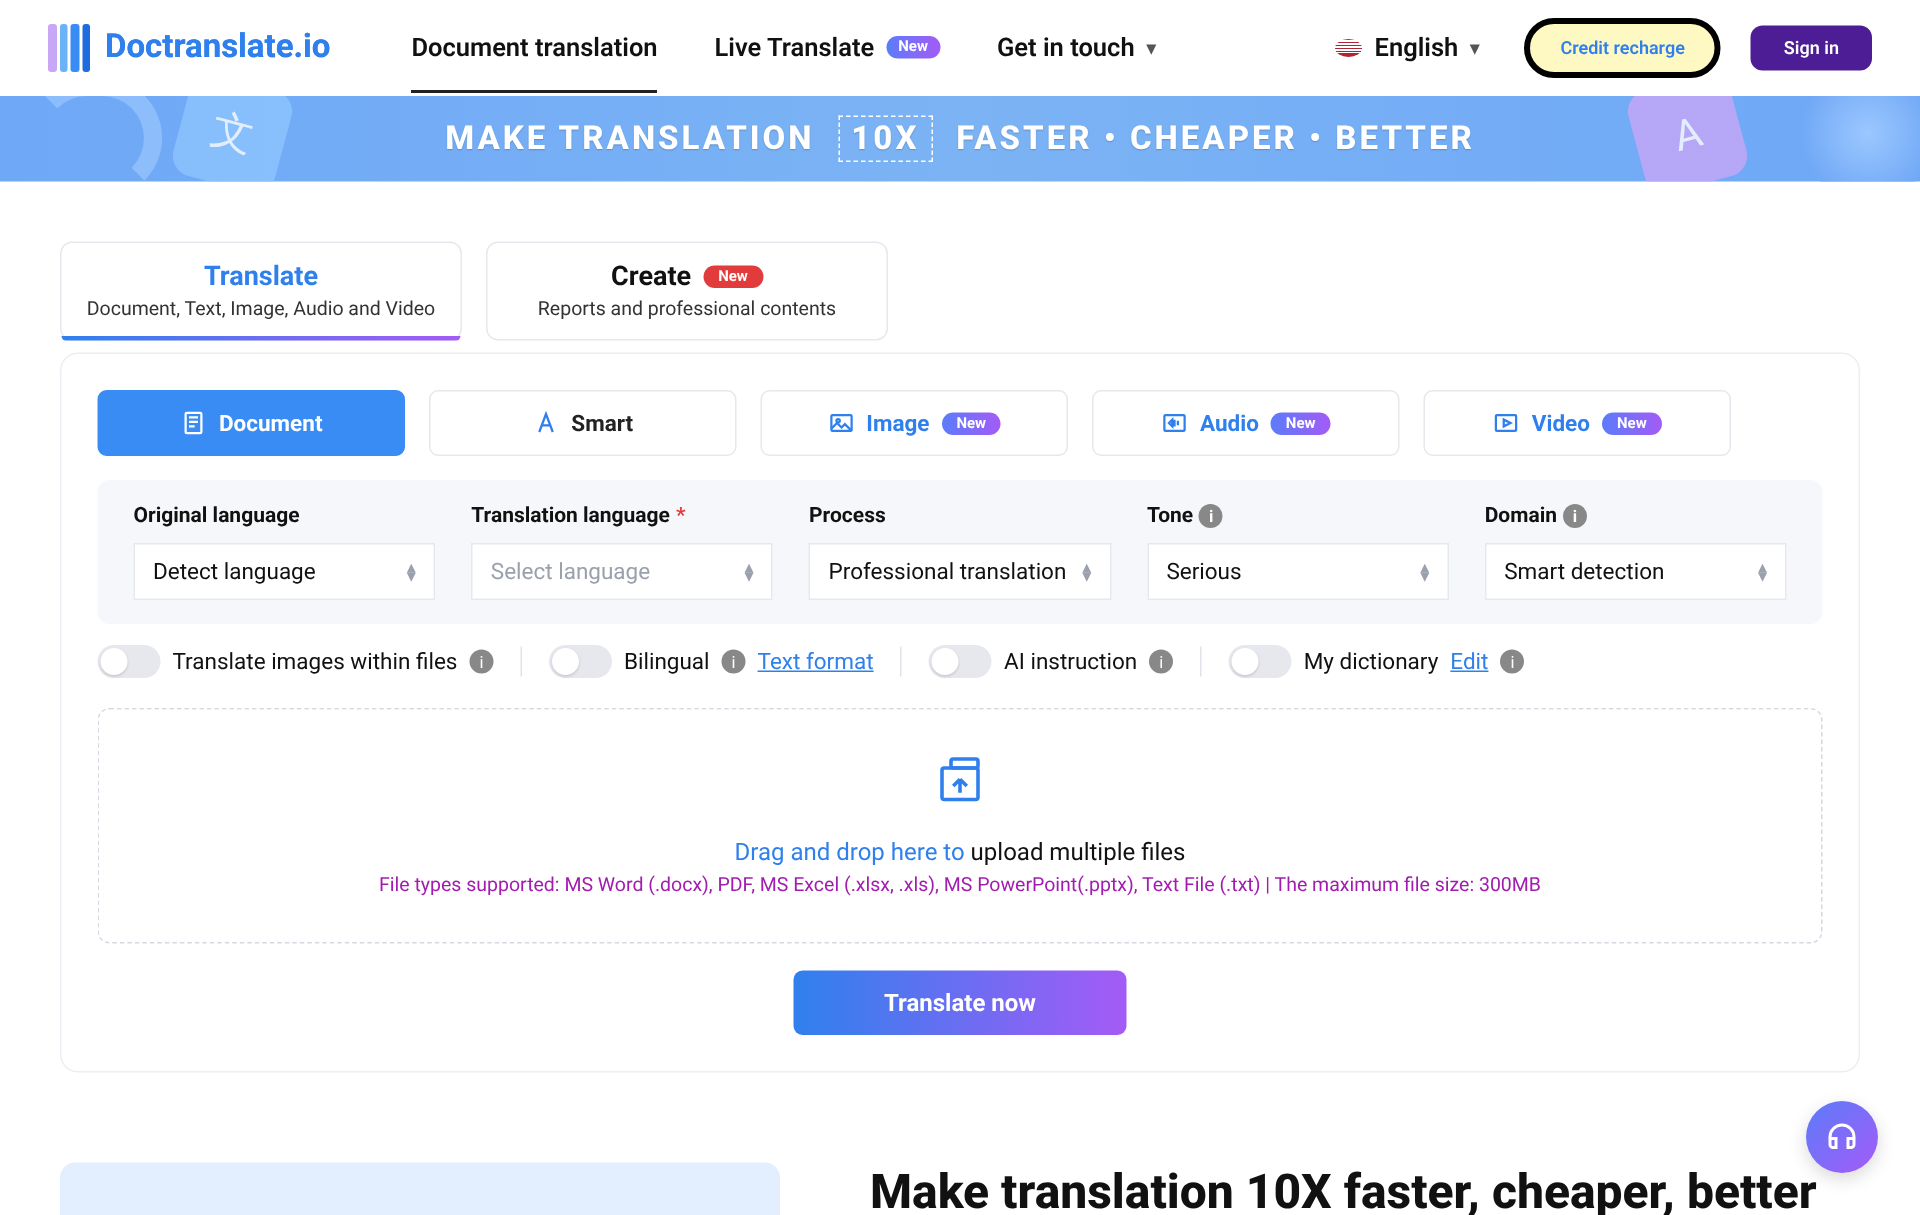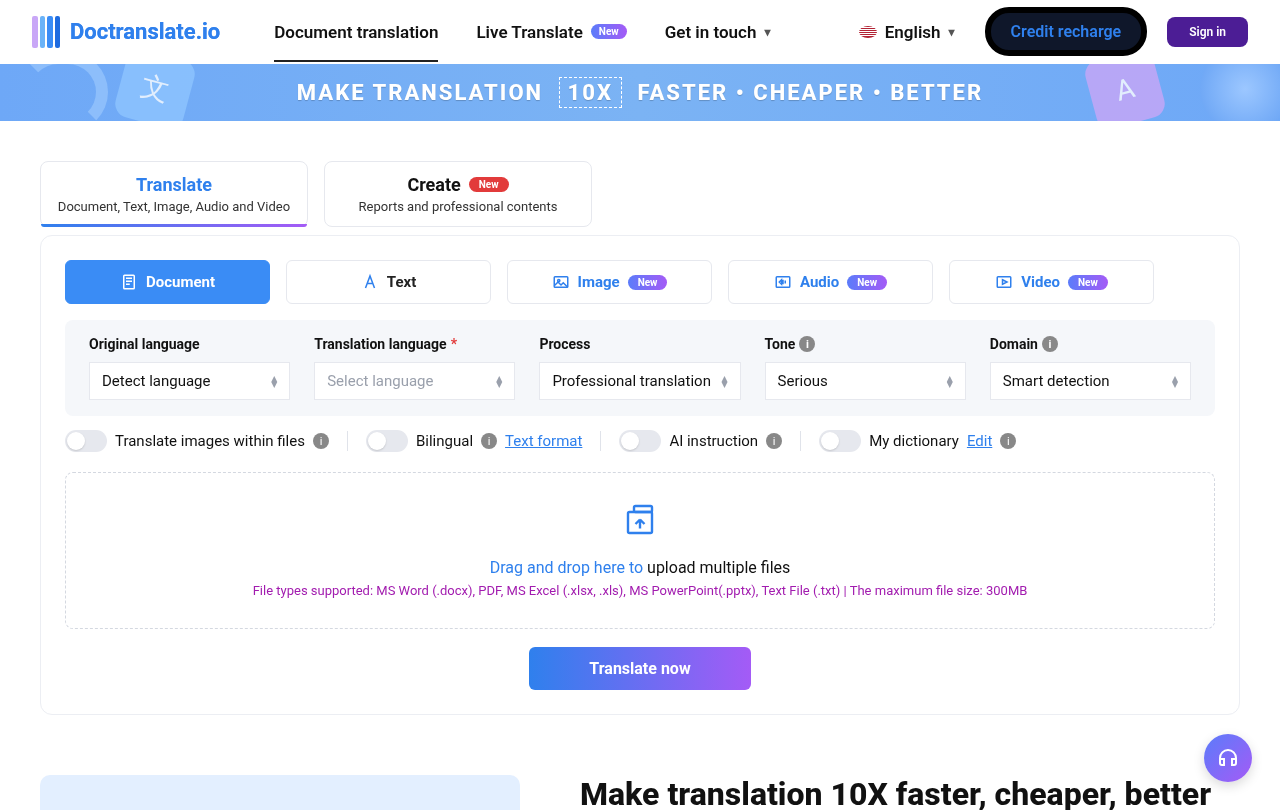--- a/index.html
+++ b/index.html
@@ -12,21 +12,21 @@
 .logo-icon span { width:6px; height:100%; border-radius:2px; margin-right:2px; }
 .logo-text { background: linear-gradient(90deg,#2f80ed,#2f80ed); -webkit-background-clip:text; color:#2f80ed; }
 .nav { display:flex; align-items:flex-start; gap:38px; margin-left:54px; }
 .nav-item { font-weight:600; font-size:17px; display:flex; align-items:center; gap:8px; padding:20px 0; position:relative; cursor:pointer; }
 .nav-item.active::after { content:""; position:absolute; left:0; right:0; bottom:0; height:2px; background:#222; }
 .badge-new { font-size:10px; font-weight:700; color:#fff; padding:2px 8px; border-radius:10px; background:linear-gradient(90deg,#5b7cfa,#a45bf6); }
 .chevron { font-size:12px; color:#555; }
 .spacer { flex:1; }
 .lang-sel { display:flex; align-items:center; gap:8px; font-weight:600; font-size:17px; cursor:pointer; }
 .flag { width:18px; height:12px; display:inline-block; background:linear-gradient(#b22234 0 8%,#fff 8% 16%,#b22234 16% 24%,#fff 24% 32%,#b22234 32% 40%,#fff 40% 48%,#b22234 48% 56%,#fff 56% 64%,#b22234 64% 72%,#fff 72% 80%,#b22234 80% 100%); border-radius:50%;}
-.btn-outline { border:6px solid #000000; color:#2f80ed; background:#0f172a; border-radius:24px; padding:9px 20px; font-weight:600; font-size:16px; margin-left:30px; cursor:pointer;}
+.btn-outline { border:4px solid #000000; color:#2f80ed; background:#fef9c3; border-radius:24px; padding:9px 20px; font-weight:600; font-size:12px; margin-left:30px; cursor:pointer;}
 .btn-primary { background:#4c1d95; color:#fff; border:none; border-radius:8px; padding:8px 22px; font-weight:600; font-size:12px; margin-left:20px; cursor:pointer;}
 
 
 .hero { height:57px; background:linear-gradient(90deg,#6ea8f7,#7bb3f4,#6ea8f7); position:relative; overflow:hidden; display:flex; align-items:center; justify-content:center; }
 .hero-text { color:#fff; font-weight:800; font-size:22px; letter-spacing:2px; text-shadow:0 1px 1px rgba(0,0,0,0.2); }
 .hero-text .box10x { border:1px dashed #fff; padding:2px 8px; margin:0 8px; }
 .hero-decor1 { position:absolute; left:120px; top:-10px; width:70px; height:70px; background:#8ec5ff; border-radius:14px; transform:rotate(15deg); opacity:0.8; display:flex; align-items:center; justify-content:center; color:#fff; font-size:28px;}
 .hero-decor2 { position:absolute; right:120px; top:-10px; width:70px; height:70px; background:#c9a7f7; border-radius:14px; transform:rotate(-15deg); opacity:0.8; display:flex; align-items:center; justify-content:center; color:#fff; font-size:28px;}
 .hero-decor3 { position:absolute; left:18px; top:-12px; width:90px; height:80px; border:12px solid #a7d1ff88; border-radius:40px; border-left-color:transparent; border-bottom-color:transparent;}
 .hero-decor4 { position:absolute; right:-10px; top:-20px; width:90px; height:90px; border-radius:50%; background:radial-gradient(#9cc7ff,#5e9cf2);}
@@ -162,21 +162,21 @@
             </svg>
         </span>
         <span>Document</span>
       </div>
       <div class="type-tab">
         <span class="icn txt-blue">
           <svg viewBox="0 0 24 24" fill="none" stroke="currentColor" stroke-width="2">
               <path d="M6 20 L12 4 L18 20 M8.5 14 H15.5"></path>
             </svg>
         </span>
-        <span class="txt-black">Text</span>
+        <span class="txt-black">Smart</span>
       </div>
       <div class="type-tab">
         <span class="icn">
           <svg viewBox="0 0 24 24" fill="none" stroke="currentColor" stroke-width="2">
               <rect x="3" y="5" width="18" height="14" rx="1"></rect>
               <circle cx="9" cy="10" r="1.5"></circle>
               <path d="M3 17l5-5 4 4 3-3 6 6"></path>
             </svg>
         </span>
         <span>Image</span>

